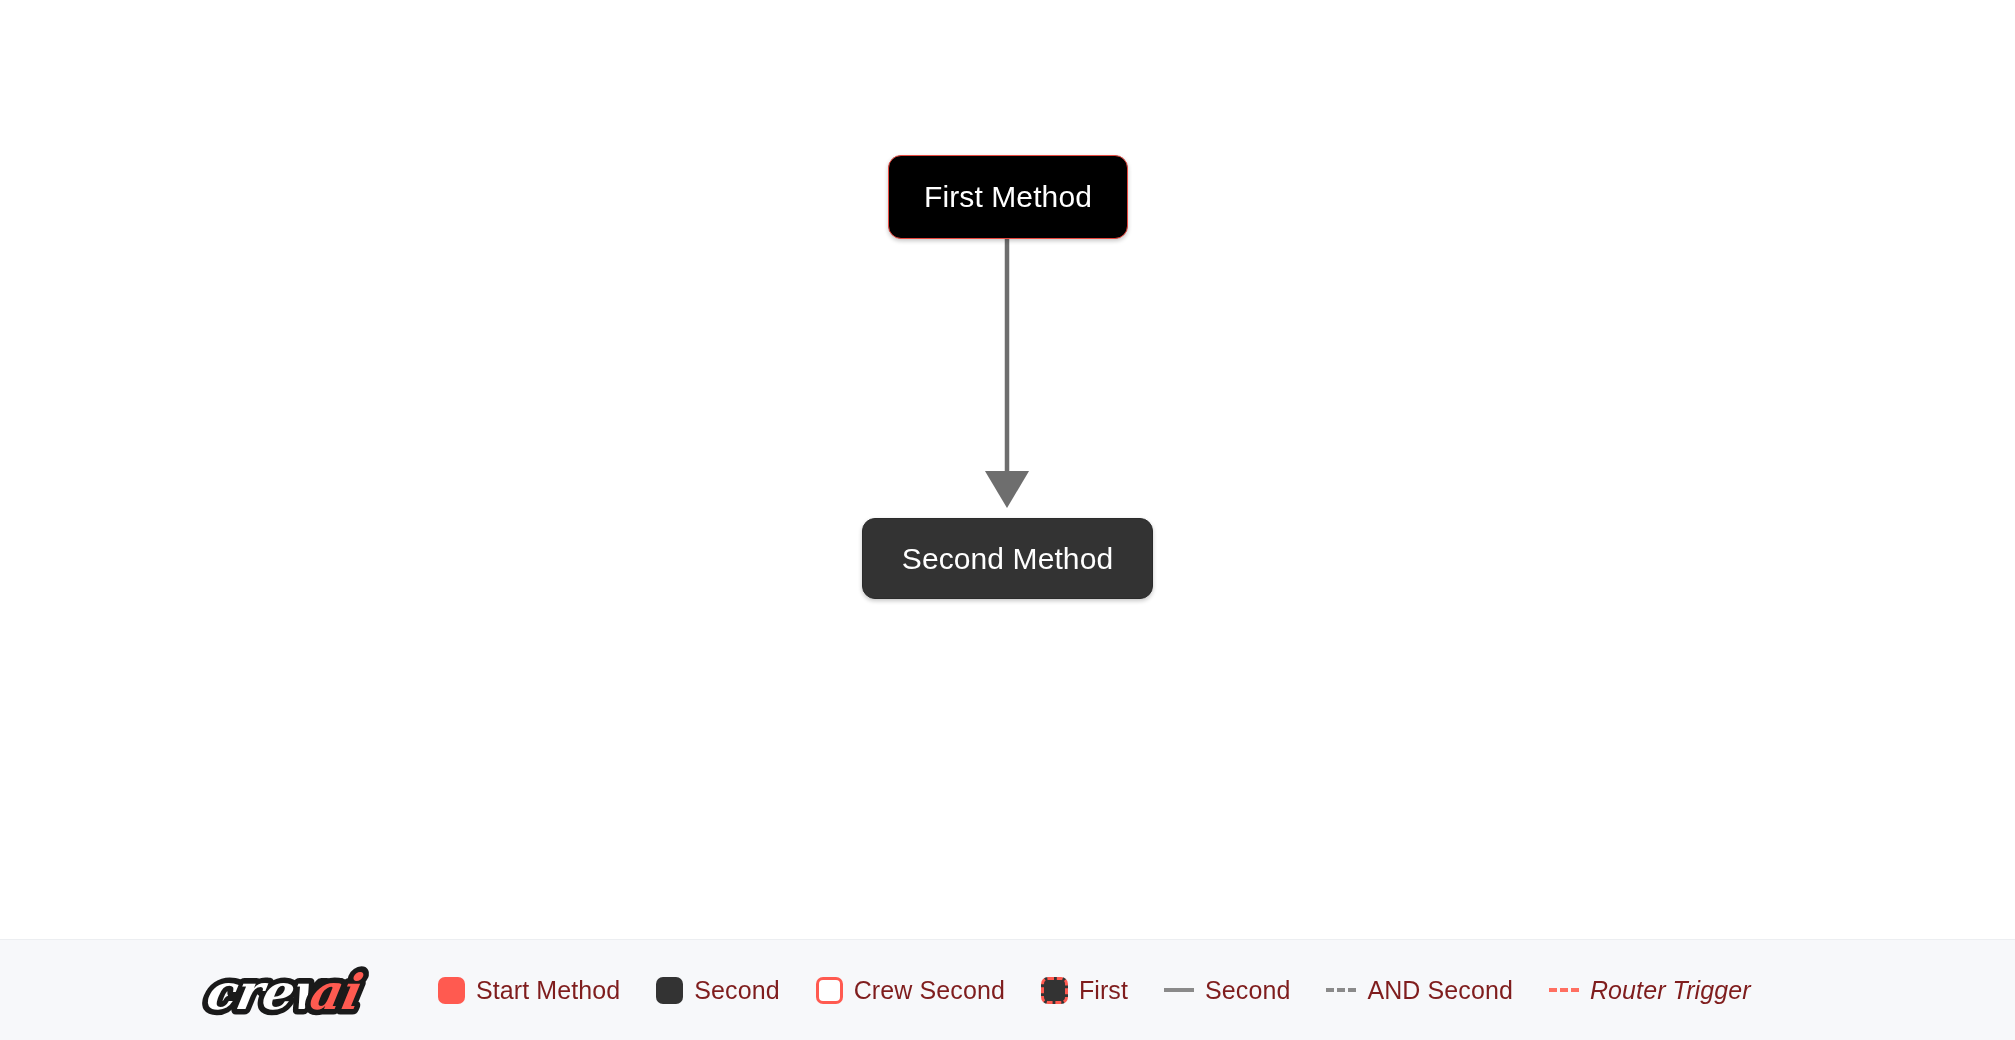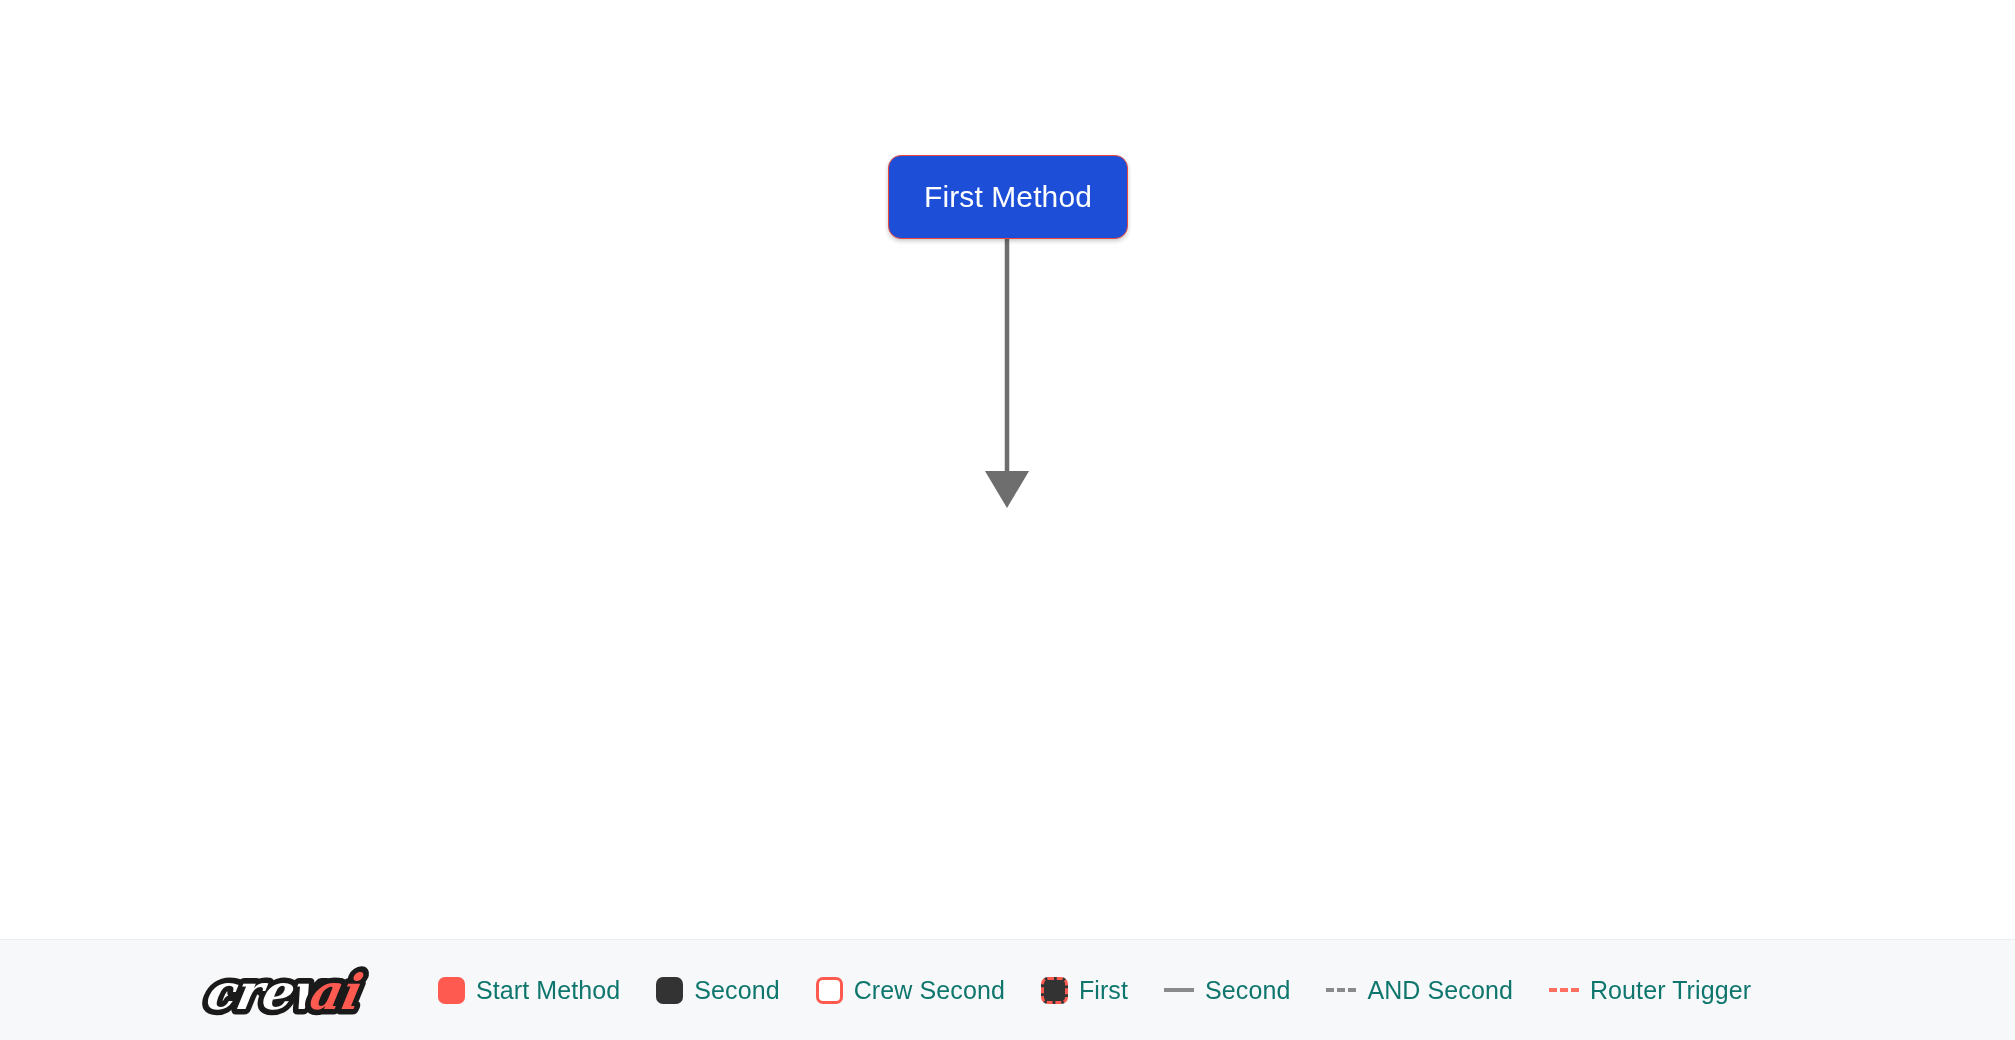--- a/index.html
+++ b/index.html
@@ -41,21 +41,21 @@
     align-items: center;
     justify-content: center;
     border-radius: 13px;
     font-size: 30px;
     letter-spacing: 0.1px;
     color: #ffffff;
     white-space: nowrap;
     box-shadow: 0 2px 4px rgba(0,0,0,0.22);
   }
   .flow-node.start-node {
-    background: #1d4ed8;
+    background: #000000;
     border: 1.5px solid #e8483f;
   }
   .flow-node.method-node {
     background: #333333;
     border: 1.5px solid #2b2b2b;
   }
 
   #node-first-method {
     left: 888px;
     top: 155px;
@@ -91,21 +91,21 @@
   }
   #legend-items {
     display: flex;
     align-items: center;
   }
   .legend-item {
     display: flex;
     align-items: center;
     margin-right: 36px;
   }
-  .legend-item:last-child { margin-right: 0; }
+  .legend-item:last-child { margin-right: 0; font-style: italic; }
 
   .legend-swatch {
     width: 27px;
     height: 27px;
     border-radius: 7px;
     margin-right: 11px;
     flex: 0 0 auto;
     box-sizing: border-box;
   }
   .sw-start  { background: #ff5a50; }
@@ -119,21 +119,21 @@
     margin-right: 11px;
     flex: 0 0 auto;
     border-top: 4px solid #888888;
   }
   .ln-trigger { border-top: 4px solid #8a8a8a; }
   .ln-and     { border-top: 4px dashed #8a8a8a; }
   .ln-router  { border-top: 4px dashed #ff6f61; }
 
   .legend-label {
     font-size: 25px;
-    color: #0f766e;
+    color: #7f1d1d;
     white-space: nowrap;
     letter-spacing: 0.1px;
   }
 </style>
 </head>
 <body>
 
 <div id="flow-canvas">
 
   <svg id="edge-layer" viewBox="0 0 2015 939">
@@ -142,20 +142,23 @@
         <path d="M0,0.6 L0,10.4 L8.2,5.5 z" fill="#6e6e6e"></path>
       </marker>
     </defs>
     <line x1="1007" y1="239" x2="1007" y2="481" stroke="#6e6e6e" stroke-width="4.5" marker-end="url(#arrow-trigger)"></line>
   </svg>
 
   <div class="flow-node start-node" id="node-first-method">
     <span>First Method</span>
   </div>
 
+  <div class="flow-node method-node" id="node-second-method">
+    <span>Second Method</span>
+  </div>
 
 </div>
 
 <div id="legend-bar">
 
   <svg id="legend-logo" viewBox="0 0 300 96">
     <g transform="skewX(-12)" font-family="'DejaVu Serif', serif" font-size="66" font-weight="bold" font-style="italic">
       <text x="38" y="74" fill="none" stroke="#1a1a1a" stroke-width="15" stroke-linejoin="round">crew</text>
       <text x="38" y="74" fill="#ffffff">crew</text>
       <text x="178" y="74" fill="none" stroke="#1a1a1a" stroke-width="15" stroke-linejoin="round">ai</text>

